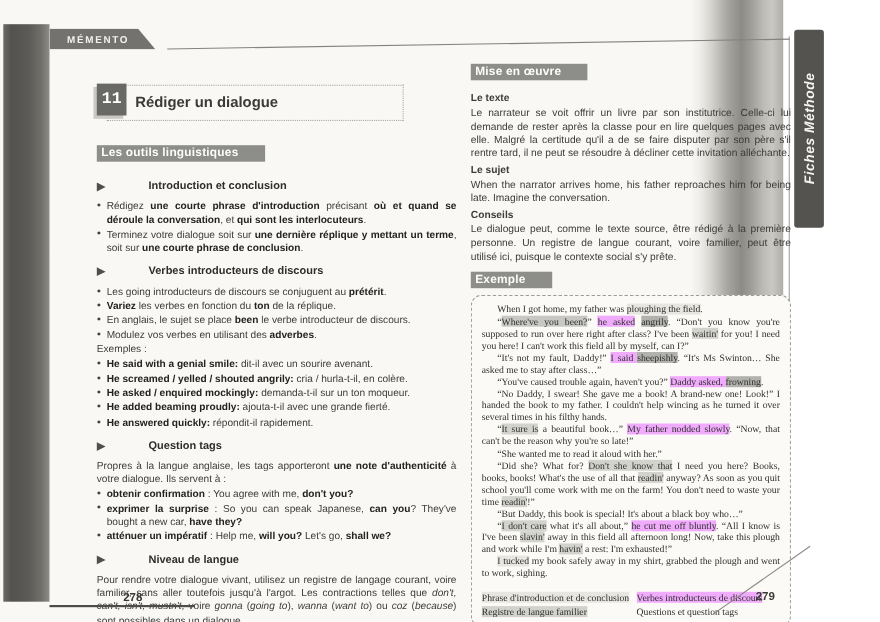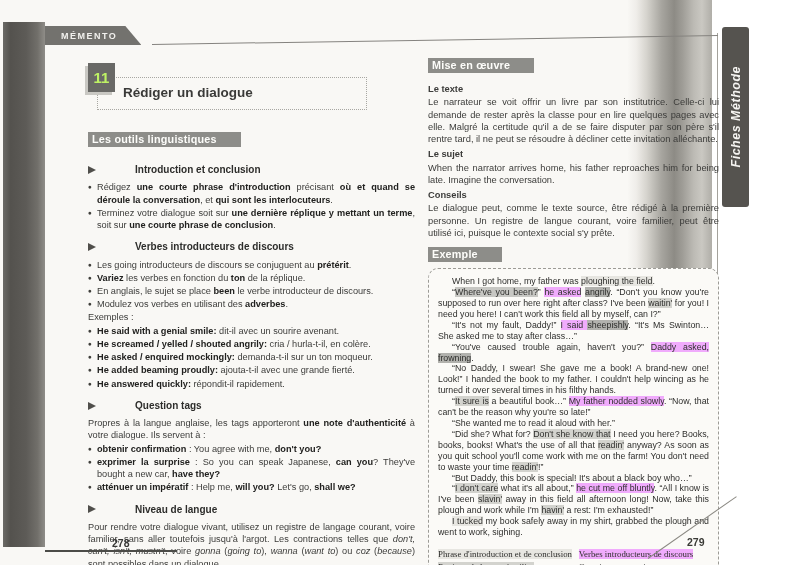--- a/index.html
+++ b/index.html
@@ -26,24 +26,24 @@
   .pageno-left{position:absolute;left:112px;top:537px;font-size:10.5px;font-weight:bold;color:#383836;}
   .pageno-rule{position:absolute;left:45px;top:550px;width:132px;height:2px;background:#4c4c48;}
   .pageno-right{position:absolute;left:687px;top:536px;font-size:10.5px;font-weight:bold;color:#3a3a36;z-index:6;}
   .curl-line{position:absolute;left:648px;top:558px;width:108px;height:1px;background:#8a8882;
          transform:rotate(-35deg);transform-origin:left center;z-index:4;}
 
   
   .title-box{position:absolute;left:97px;top:77px;width:268px;height:31px;
          border:1.6px dotted #a8a7a2;}
   .title-box .title{position:absolute;left:25px;top:7px;font-size:13.5px;font-weight:bold;color:#3a3a38;}
-  .chapter-badge{position:absolute;left:88px;top:63px;width:27px;height:29px;background:#686funny;
-         background:#696966;color:#bef264;font-size:15px;font-weight:bold;
+  .chapter-badge{position:absolute;left:88px;top:76px;width:27px;height:29px;background:#686funny;
+         background:#696966;color:#ffffff;font-size:15px;font-weight:bold;
          display:flex;align-items:center;justify-content:center;z-index:2;
-         box-shadow:-3px 3px 0 #c9c8c3;}
+         box-shadow:-3px 3px 0 #c9c8c3;font-family:Liberation Mono, monospace;}
 
   
   .col-left{position:absolute;left:88px;top:129px;width:327px;}
   .col-right{position:absolute;left:428px;top:55px;width:291px;}
   .sec-head{display:inline-block;background:#8d8d89;color:#fdfdfa;font-weight:bold;
          font-size:10.8px;padding:1px 24px 2px 4px;letter-spacing:0.2px;margin:0 0 7px 0;}
   .example-head{margin-top:7px;margin-bottom:4px;}
 
   .blocks{font-size:9.2px;line-height:1.33;}
   .col-right .blocks{font-size:9.3px;line-height:1.32;}
@@ -57,21 +57,21 @@
   .para{text-align:justify;margin:1px 0;}
   .label .txt{font-weight:bold;}
   .label{margin-top:3px;}
   .b{font-weight:bold;color:#222220;}
   .i{font-style:italic;}
 
   
   .example-box{border:1.4px dashed #9c9b96;border-radius:10px;background:#fbfaf7;
          padding:7px 9px 8px 9px;margin-top:2px;}
   .dlg{margin:0;text-indent:14px;text-align:justify;
-       font-family:Liberation Sans, sans-serif;font-size:8.8px;line-height:1.24;color:#2e2e2c;}
+       font-family:Liberation Serif, serif;font-size:8.8px;line-height:1.24;color:#2e2e2c;}
   .legend-grid{display:grid;grid-template-columns:1.08fr 1fr;row-gap:3px;margin-top:11px;
        font-family:"Liberation Serif",serif;font-size:8.8px;color:#2e2e2c;}
   .hl-q{background:#c7c7c3;}
   .hl-verb{background:#f0abfc;}
   .hl-adv{background:#b1b1ad;}
   .hl-fam{background:#d3d3ce;}
   .hl-intro{background:#e7e6e1;}
 </style>
 </head>
 <body>

